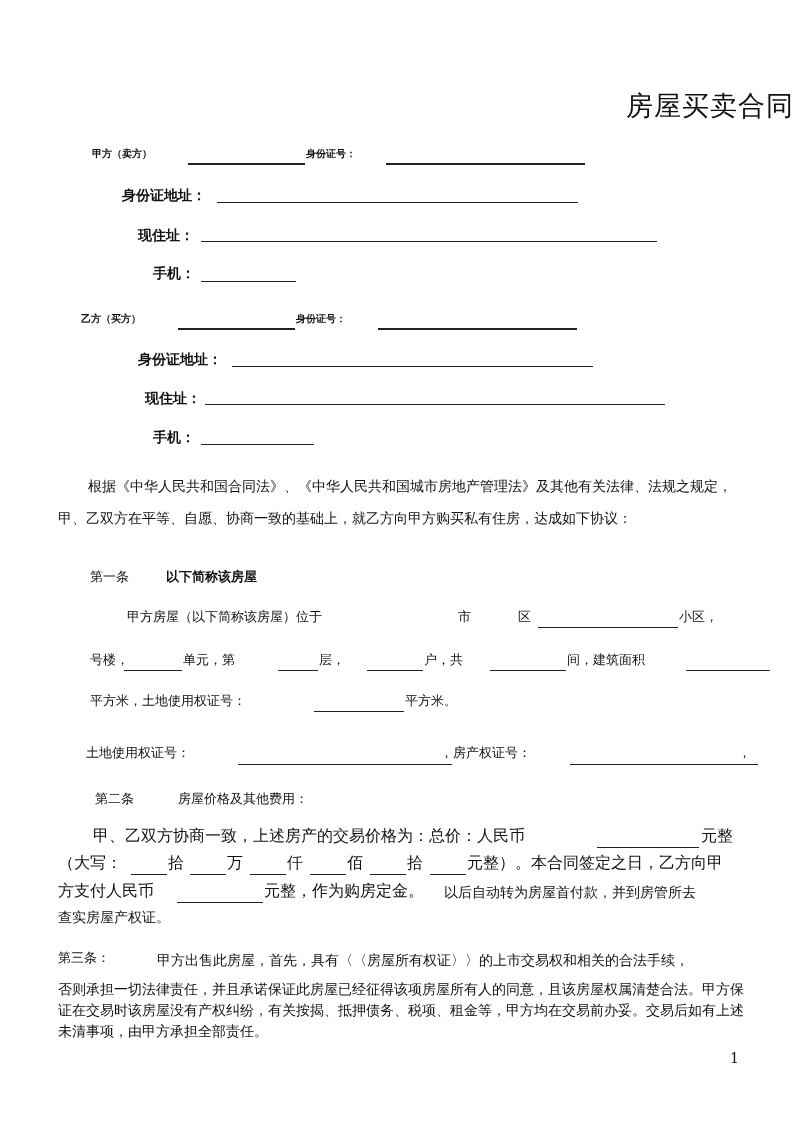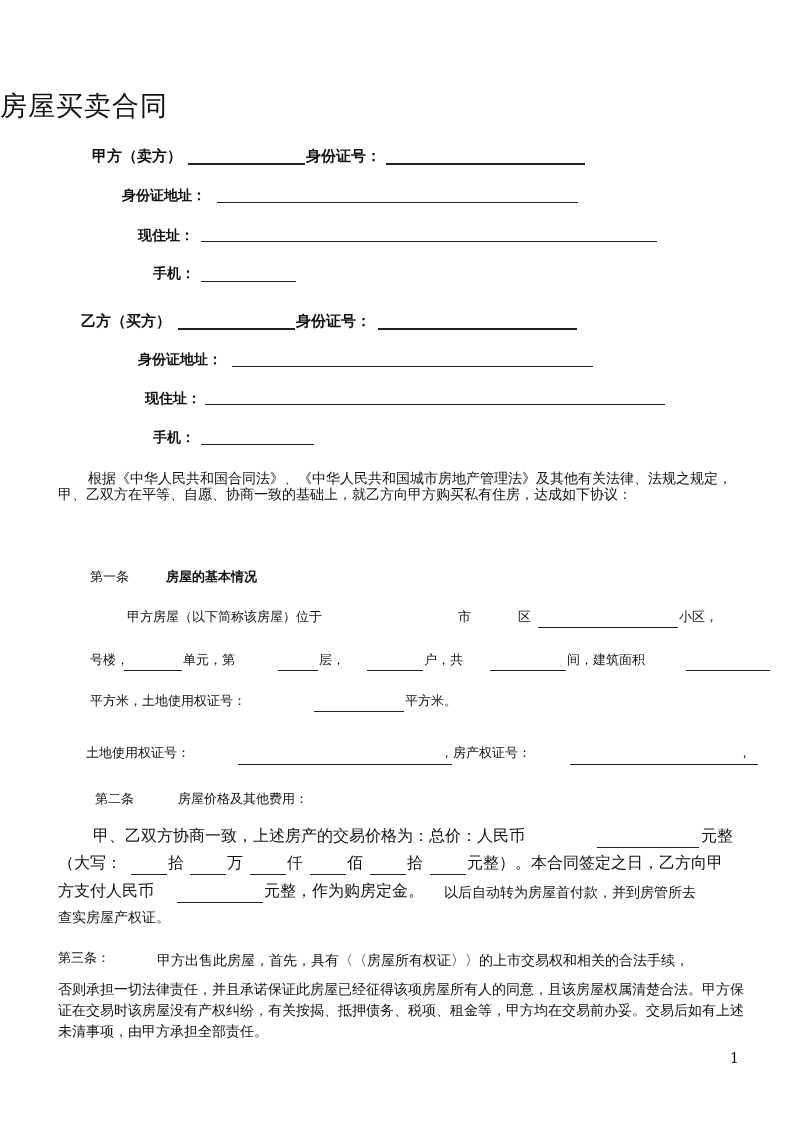--- a/index.html
+++ b/index.html
@@ -1,26 +1,26 @@
 <!DOCTYPE html>
 <html><head>
 <meta charset="utf-8">
 <style>
   html, body { margin:0; padding:0; background:#ffffff; }
   body { width:794px; height:1123px; position:relative; overflow:hidden; color:#111; font-family:"DejaVu Serif","Liberation Serif",serif; }
   .abs { position:absolute; white-space:nowrap; }
-  .title { left:0; width:794px; text-align:left; top:88px; font-size:27px; letter-spacing:1px; }
+  .title { left:0; width:794px; text-align:right; top:88px; font-size:27px; letter-spacing:1px; }
   .bold { font-weight:bold; }
-  .f15 { font-size:15px; }
+  .f15 { font-size:10px; }
   .f14 { font-size:14px; }
   .f17 { font-size:13px; }
   .f18 { font-size:16px; }
   .hline { position:absolute; border-top:1px solid #222; height:0; }
   .thick { border-top-width:2px; }
-  .para { position:absolute; font-size:14px; line-height:16px; white-space:normal; }
+  .para { position:absolute; font-size:14px; line-height:32px; white-space:normal; }
 </style>
 </head>
 <body>
 
 <div class="abs title">房屋买卖合同</div>
 
 <div class="abs f15 bold" style="left:92px;top:147px;">甲方（卖方）</div>
 <div class="hline thick" style="left:188px;top:163px;width:117px;"></div>
 <div class="abs f15 bold" style="left:306px;top:147px;">身份证号：</div>
 <div class="hline thick" style="left:386px;top:163px;width:199px;"></div>
@@ -44,21 +44,21 @@
 
 <div class="abs f14 bold" style="left:145px;top:390px;">现住址：</div>
 <div class="hline" style="left:205px;top:404px;width:460px;"></div>
 
 <div class="abs f14 bold" style="left:153px;top:429px;">手机：</div>
 <div class="hline" style="left:201px;top:444px;width:113px;"></div>
 
 <div class="para" style="left:58px;top:470px;width:686px;text-indent:30px;">根据《中华人民共和国合同法》、《中华人民共和国城市房地产管理法》及其他有关法律、法规之规定，甲、乙双方在平等、自愿、协商一致的基础上，就乙方向甲方购买私有住房，达成如下协议：</div>
 
 <div class="abs f17" style="left:90px;top:568px;">第一条</div>
-<div class="abs f17 bold" style="left:166px;top:568px;">房屋的基本情况</div>
+<div class="abs f17 bold" style="left:166px;top:568px;">以下简称该房屋</div>
 
 <div class="abs f17" style="left:127px;top:608px;">甲方房屋（以下简称该房屋）位于</div>
 <div class="abs f17" style="left:458px;top:608px;">市</div>
 <div class="abs f17" style="left:518px;top:608px;">区</div>
 <div class="hline" style="left:538px;top:627px;width:140px;"></div>
 <div class="abs f17" style="left:679px;top:608px;">小区，</div>
 
 <div class="abs f17" style="left:90px;top:651px;">号楼，</div>
 <div class="hline" style="left:124px;top:670px;width:58px;"></div>
 <div class="abs f17" style="left:183px;top:651px;">单元，第</div>

